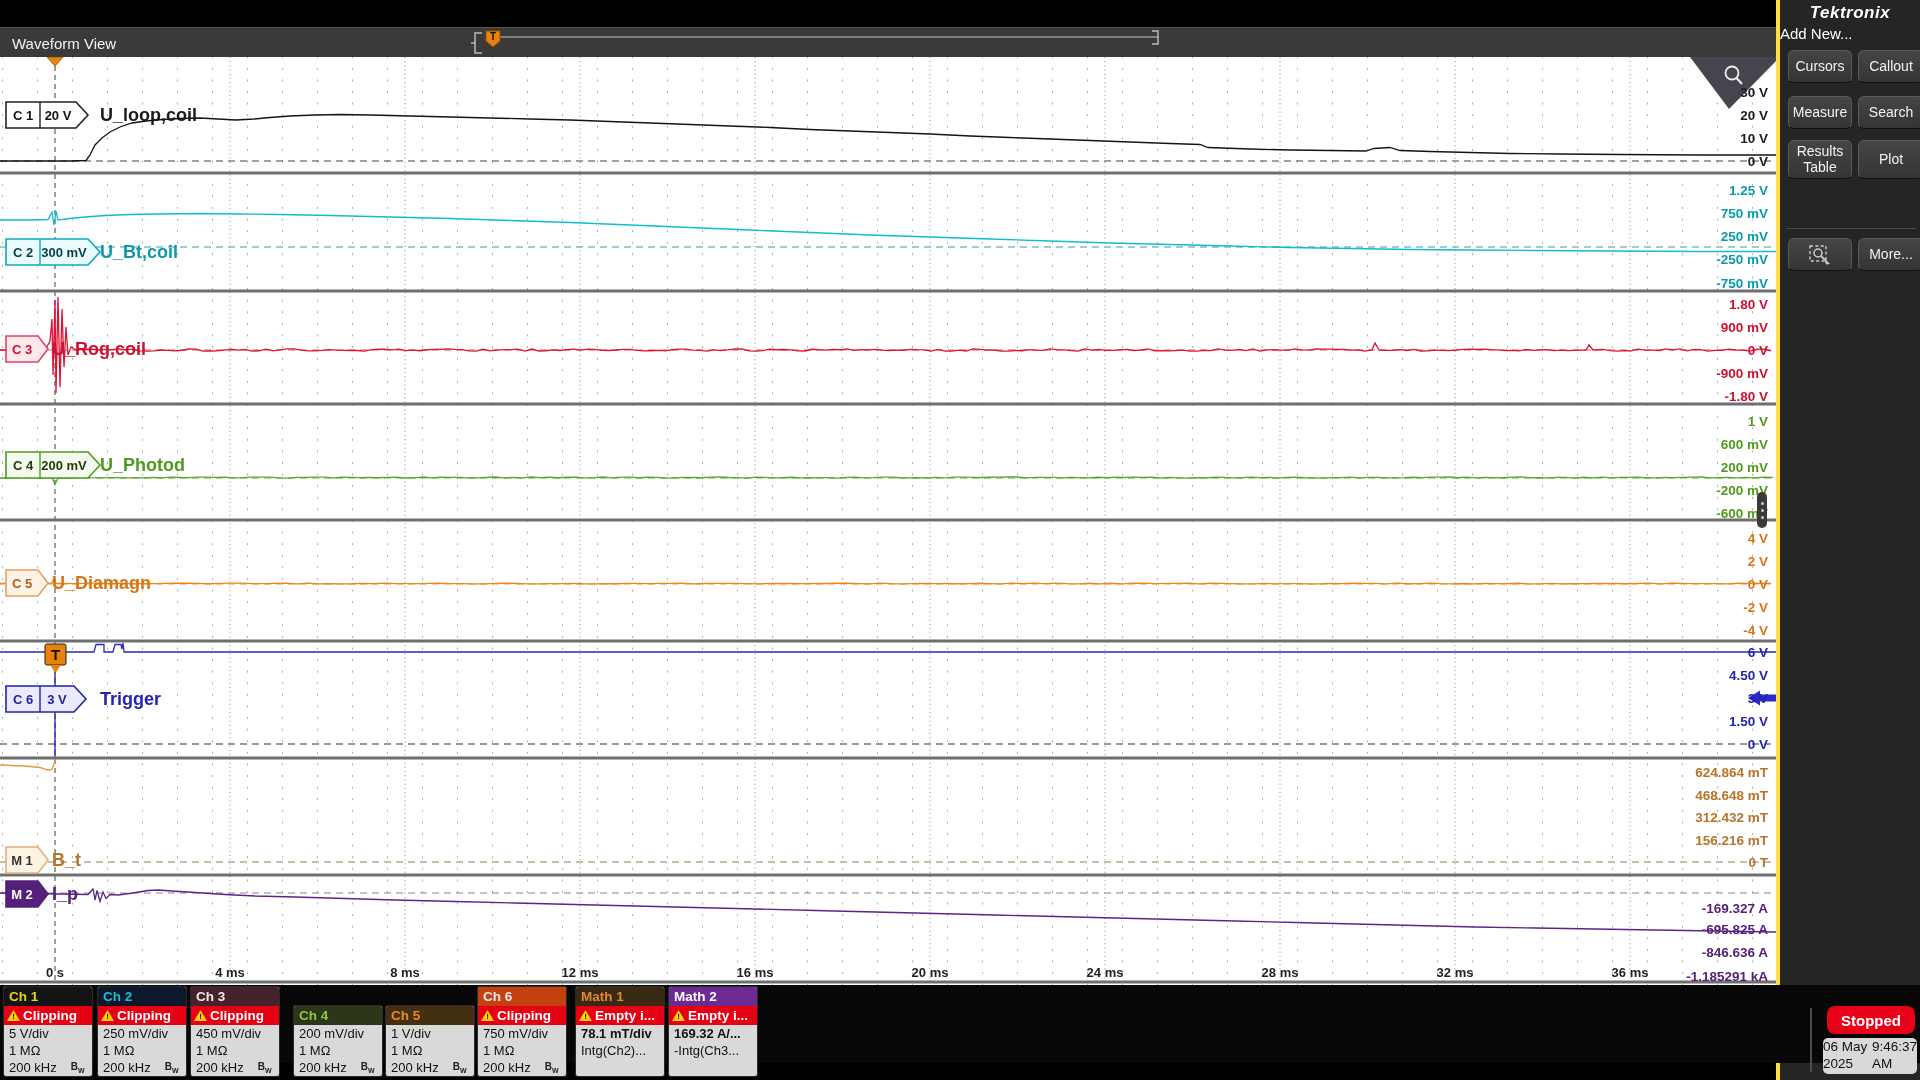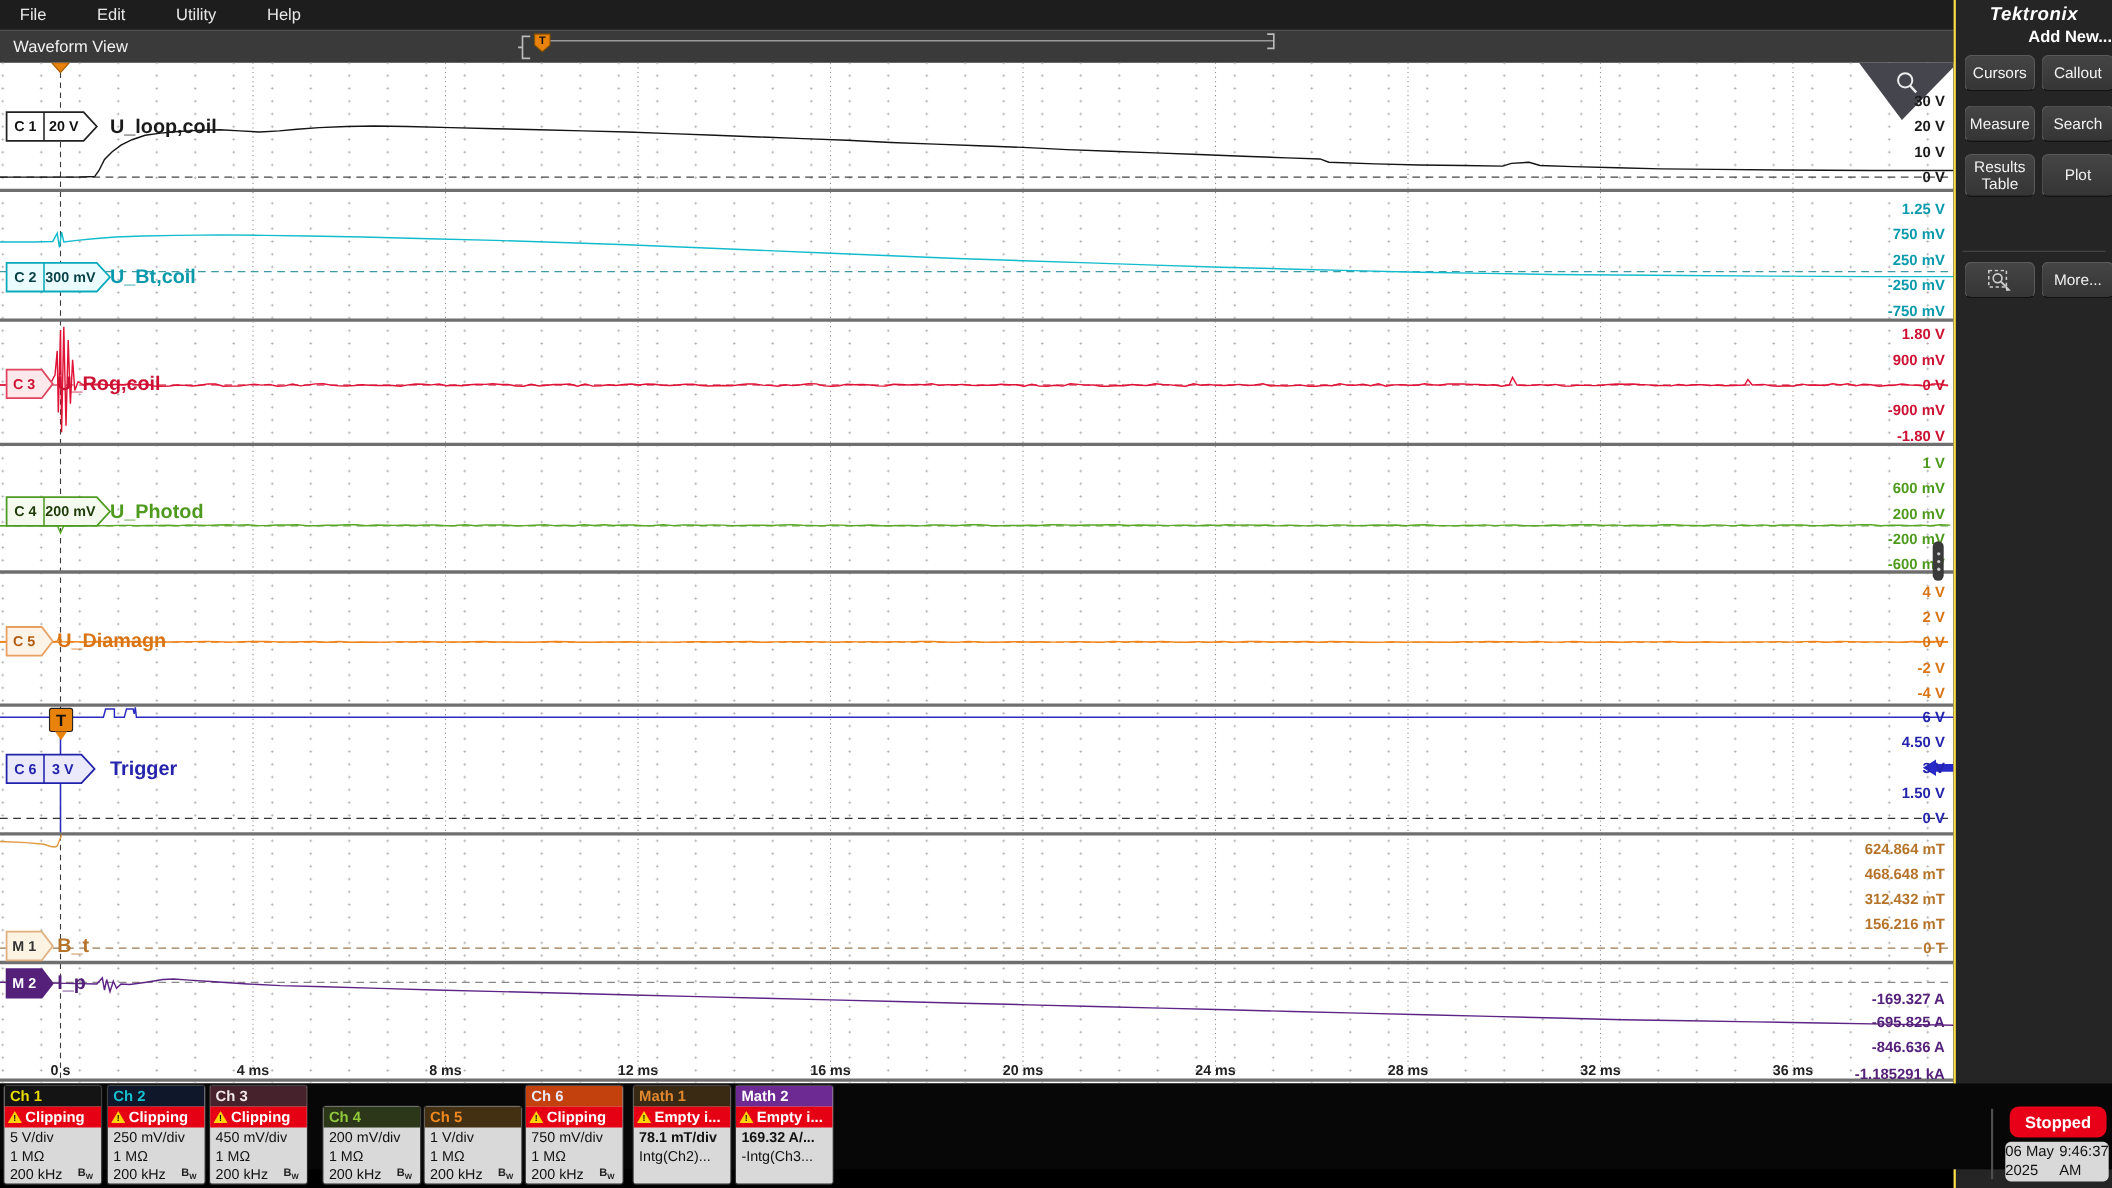--- a/index.html
+++ b/index.html
@@ -20,23 +20,23 @@
   
   #plot{position:absolute;left:0;top:57px;width:1776px;height:928px;background:#ffffff;
     background-image:radial-gradient(circle,#ababab 0.8px, transparent 1.1px);
     background-size:35px 11.6px;background-position:20px 6px;}
   #plot svg{position:absolute;left:0;top:0;}
   .axis-label{position:absolute;right:8px;transform:translateY(-50%);font-size:13.5px;font-weight:bold;white-space:nowrap;}
   .ch-label{position:absolute;transform:translateY(-50%);font-size:18px;font-weight:bold;white-space:nowrap;}
   .time-label{position:absolute;transform:translateX(-50%);top:908px;font-size:13px;font-weight:bold;color:#222;white-space:nowrap;}
 
   
-  #rightpanel{position:absolute;left:1776px;top:0;width:144px;height:1080px;background:#252525;border-left:2px solid #fde047;box-sizing:border-box;}
+  #rightpanel{position:absolute;left:1776px;top:0;width:144px;height:1080px;background:#252525;border-left:4px solid #fde047;box-sizing:border-box;}
   #logo{margin-top:3px;text-align:center;color:#fff;font-size:17px;font-weight:bold;font-style:italic;letter-spacing:0.5px;}
-  #addnew-header{margin-top:2px;text-align:right;color:#fff;font-size:15px;font-weight:bold;}
+  #addnew-header{margin-top:2px;text-align:left;color:#fff;font-size:15px;font-weight:normal;}
   #rp-buttons{position:relative;margin-top:8px;}
   .rp-btn{position:absolute;background:linear-gradient(#454545,#353535);border:1px solid #5a5a5a;border-bottom-color:#111;
     border-radius:6px;color:#f2f2f2;font-size:14px;display:flex;align-items:center;justify-content:center;
     text-align:center;line-height:1.1;cursor:default;}
   #rp-divider{position:absolute;left:6px;top:178px;width:130px;height:1px;background:#4a4a4a;}
 
   
   #bottombar{position:absolute;left:0;top:985px;width:1920px;height:78px;background:#070707;}
   .chbadge{position:absolute;width:90px;background:#d9d9d9;border-radius:3px;overflow:hidden;
     border:1px solid #2a2a2a;box-sizing:border-box;}
@@ -57,26 +57,20 @@
 
   #drag-handle{position:absolute;left:1757px;top:492px;width:10px;height:36px;background:#3a3a3a;border-radius:5px;
     display:flex;flex-direction:column;align-items:center;justify-content:center;gap:4px;}
   #drag-handle i{width:3px;height:3px;border-radius:50%;background:#c8c8c8;}
 </style>
 </head>
 <body>
 
 <div id="stage">
 
-  <div id="menubar">
-      <span class="menu-item">File</span>
-      <span class="menu-item">Edit</span>
-      <span class="menu-item">Utility</span>
-      <span class="menu-item">Help</span>
-    </div>
 
   <div id="titlebar">
     <span id="view-title">Waveform View</span>
     <svg id="ruler" width="700" height="30">
       <polyline points="12,5 5,5 5,25 12,25" fill="none" stroke="#bbb" stroke-width="1.5"></polyline>
       <line x1="1" y1="15" x2="5" y2="15" stroke="#bbb" stroke-width="1.5"></line>
       <line x1="30" y1="9" x2="688" y2="9" stroke="#999" stroke-width="1.5"></line>
       <polyline points="682,3 688,3 688,16 682,16" fill="none" stroke="#bbb" stroke-width="1.5"></polyline>
       <g>
         <polygon points="16,3 30,3 30,13 23,19 16,13" fill="#e8820a" stroke="#8a5200"></polygon>

